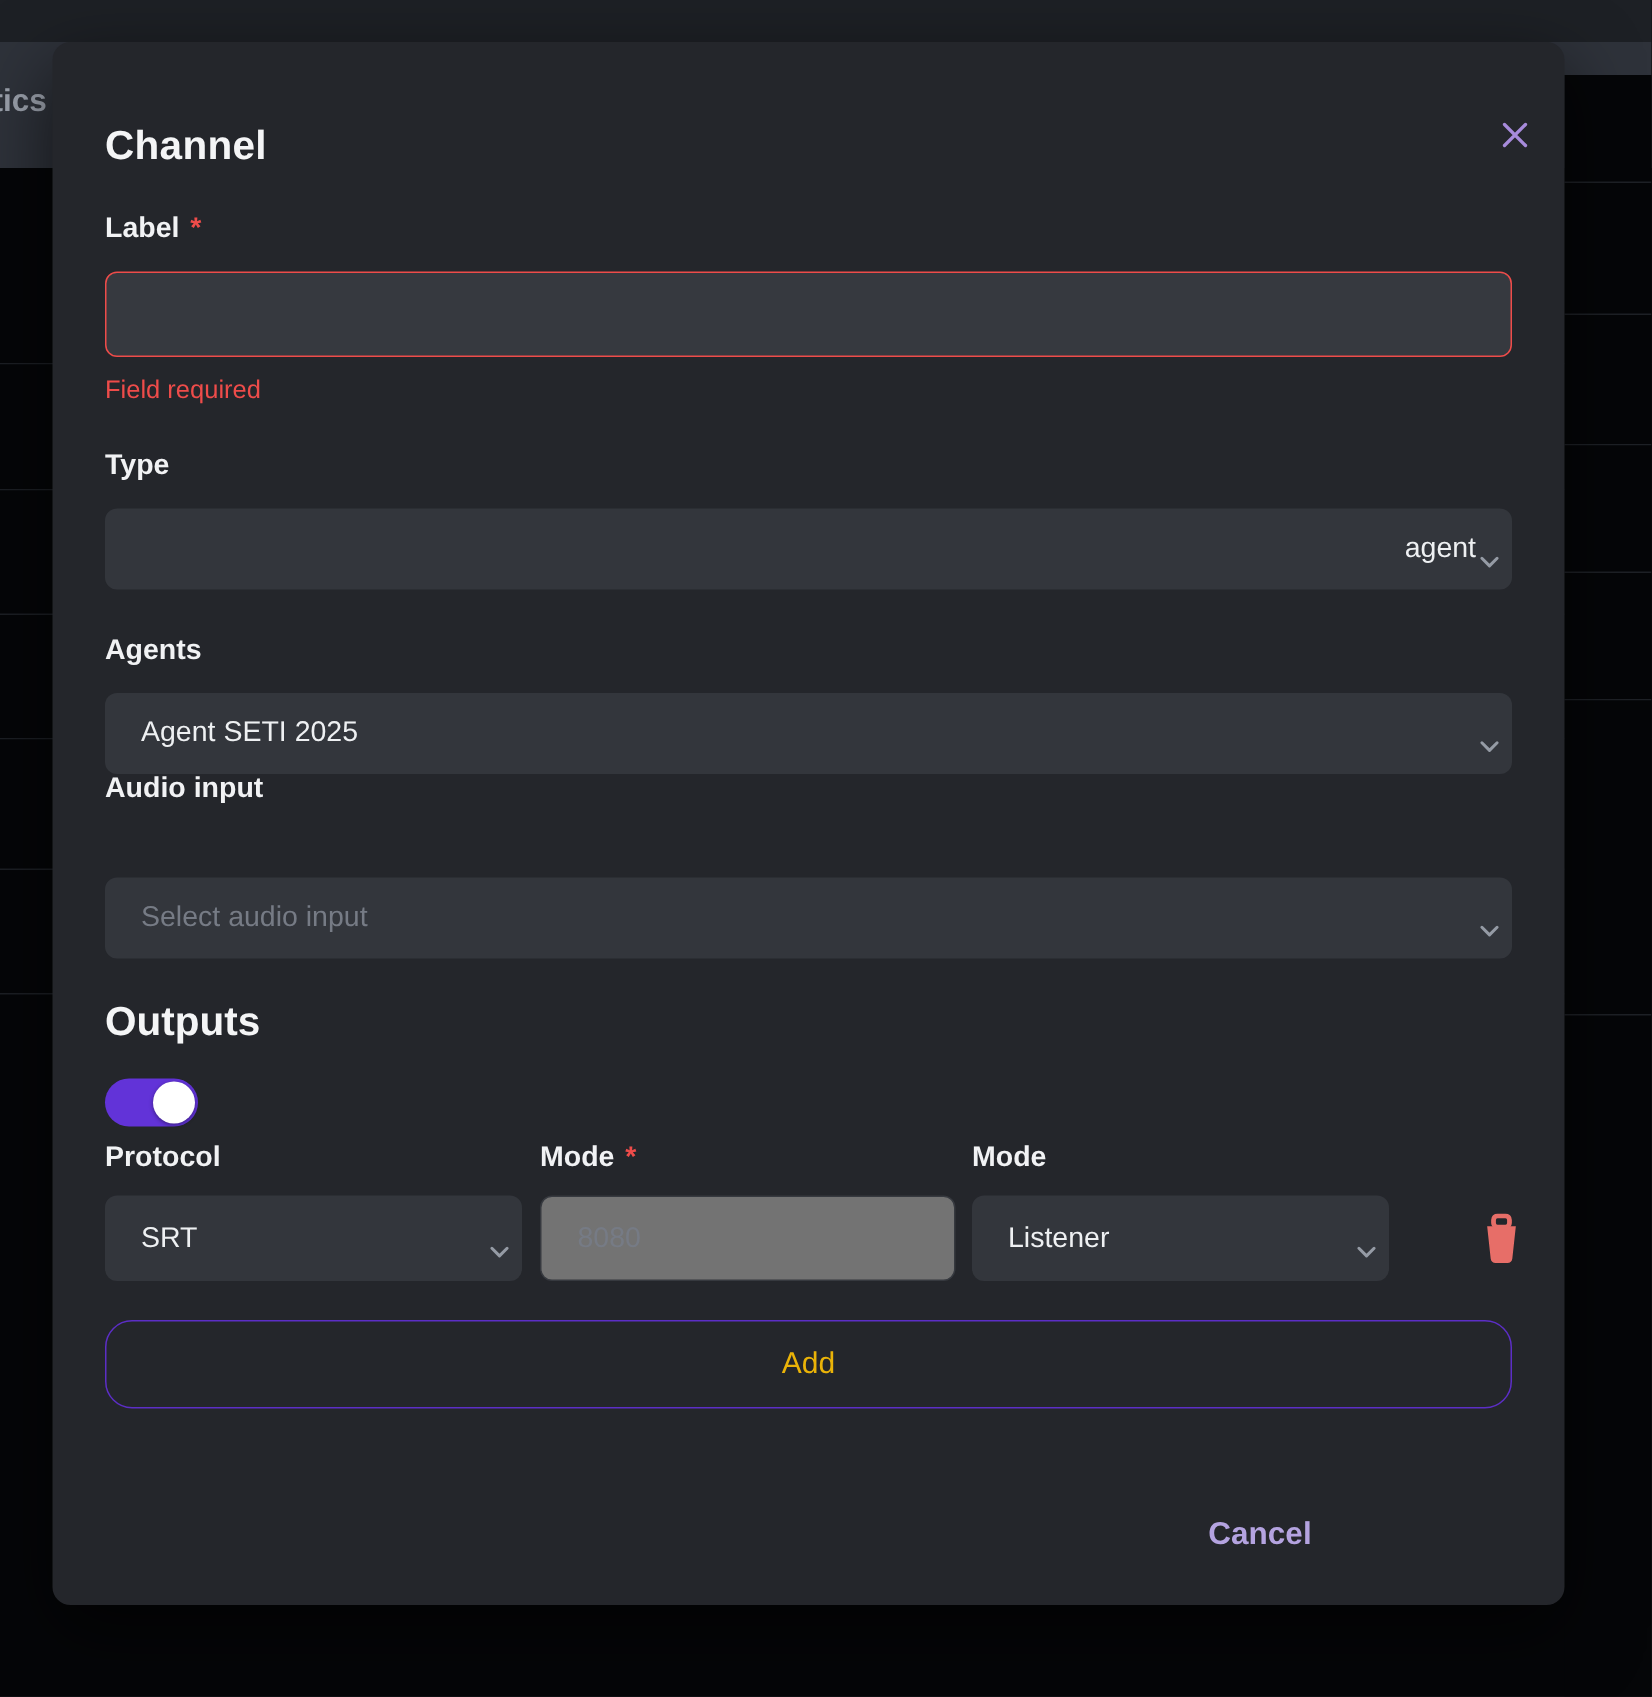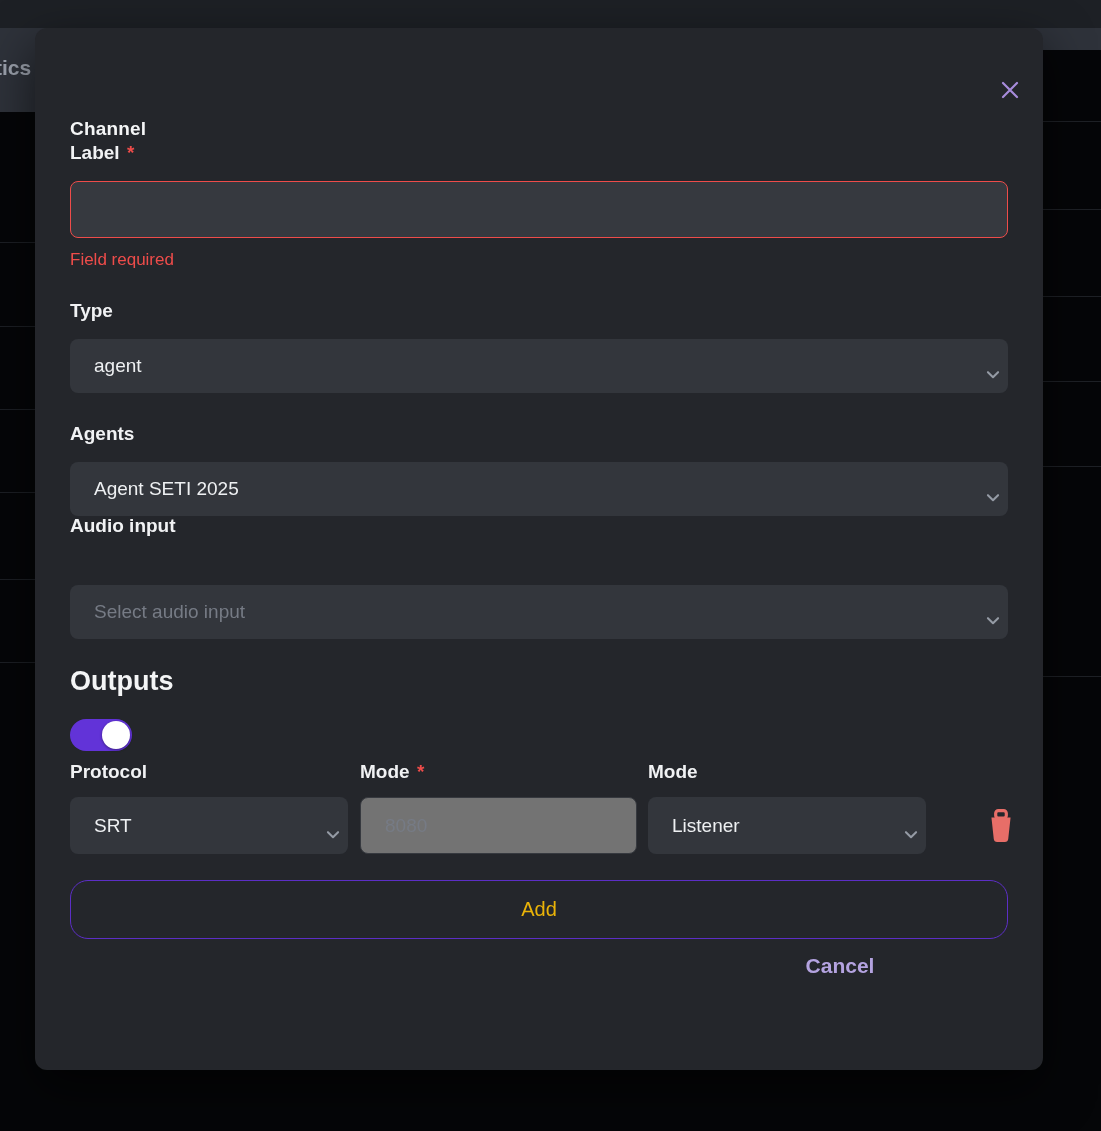--- a/index.html
+++ b/index.html
@@ -19,21 +19,21 @@
   .bg-right-cover { position:absolute; left:1043px; top:50px; width:58px; bottom:0; background:#050608; }
   .bg-right-cover .bg-row { border-bottom:1px solid #1e2126; }
 
   
   .modal {
     position:absolute; left:35px; top:28px; width:1008px; height:1042px;
     background:#24262b; border-radius:12px;
     box-shadow:0 18px 50px rgba(0,0,0,.6);
   }
   .modal * { position:absolute; }
-  .modal-title { left:35px; top:54px; font-size:19px; font-weight:700; letter-spacing:.2px;margin-top:36px; }
+  .modal-title { left:35px; top:54px; font-size:27px; font-weight:700; letter-spacing:.2px; }
   .close-btn { left:955px; top:42px; width:40px; height:40px; background:none; border:none;
                color:#a78bdb; cursor:pointer; display:flex; align-items:center; justify-content:center; }
   .close-btn svg { position:static; }
 
   .field-label { font-size:19px; font-weight:600; color:#f1f2f4; white-space:nowrap; }
   .req { color:#ee4c4a; font-weight:700; margin-left:2px; }
   .lbl-label    { left:35px; top:114px; }
   .lbl-type     { left:35px; top:272px; }
   .lbl-agents   { left:35px; top:395px; }
   .lbl-audio    { left:35px; top:487px; }
@@ -52,21 +52,21 @@
   .error-text { left:35px; top:222px; font-size:17px; color:#ee4c4a; font-weight:400; }
 
   .select {
     background:#33363c; border-radius:8px; cursor:pointer;
     display:flex; align-items:center; padding:0 24px;
     font-size:19px; color:#eef0f2;
   }
   .select .sel-value { position:static; flex:1; }
   .select .placeholder { color:#767b85; }
   .select .chev { position:static; color:#959ba5; display:flex; }
-  .sel-type   { left:35px; top:311px; width:938px; height:54px; }
+  .sel-type   { left:35px; top:311px; width:938px; height:54px;text-align:right; }
   .sel-agents { left:35px; top:434px; width:938px; height:54px; }
   .sel-audio  { left:35px; top:557px; width:938px; height:54px; }
   .sel-protocol { left:35px;  top:769px; width:278px; height:57px; }
   .port-input   { left:325px; top:769px; width:277px; height:57px; }
   .sel-mode     { left:613px; top:769px; width:278px; height:57px; }
 
   .outputs-heading { left:35px; top:638px; font-size:27px; font-weight:700; }
 
   .toggle {
     left:35px; top:691px; width:62px; height:32px; border-radius:16px;
@@ -82,21 +82,21 @@
   .trash-btn svg { position:static; }
 
   .add-btn {
     left:35px; top:852px; width:938px; height:59px;
     background:transparent; border:1px solid #5c2ec6; border-radius:18px;
     color:#eab308; font-size:20px; font-weight:500; cursor:pointer;
     font-family:"Liberation Sans", sans-serif;
   }
 
   .cancel-btn {
-    left:740px; top:909px; width:130px; height:57px;
+    left:740px; top:966px; width:130px; height:57px;
     background:none; border:none; color:#b4a3e0;
     font-size:21px; font-weight:600; cursor:pointer;
     font-family:"Liberation Sans", sans-serif;
   }
   .save-btn {
     left:871px; top:961px; width:102px; height:57px;
     background:#6633d9; border:none; border-radius:10px;
     color:#ffffff; font-size:21px; font-weight:700; cursor:pointer;
     font-family:"Liberation Sans", sans-serif;
   }

